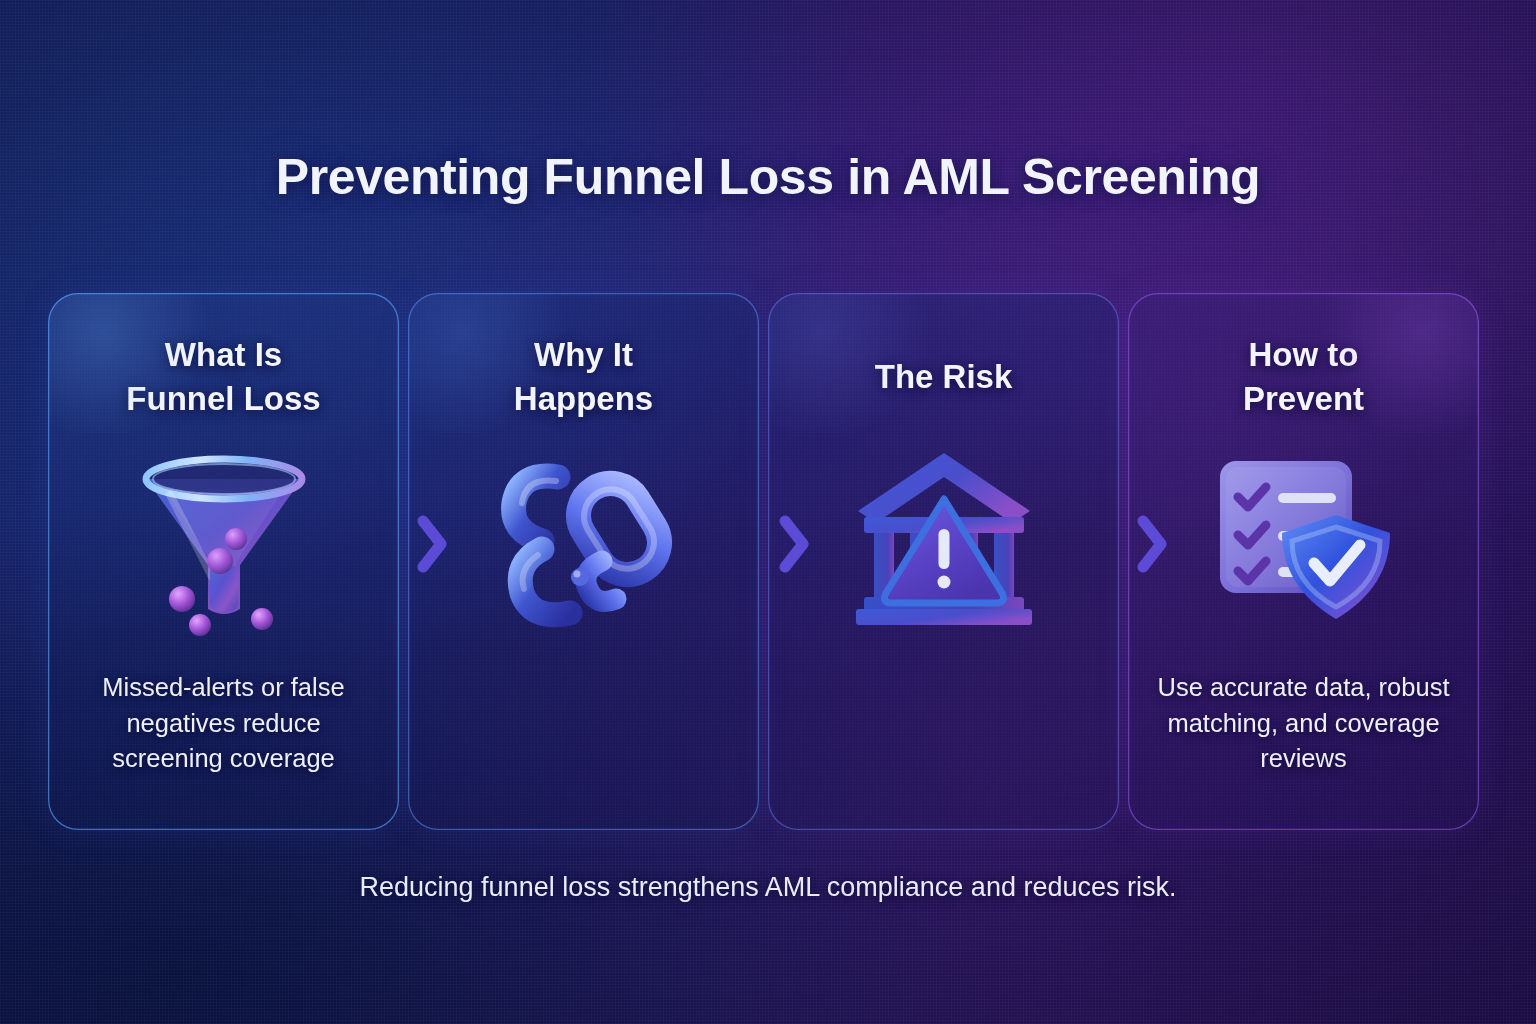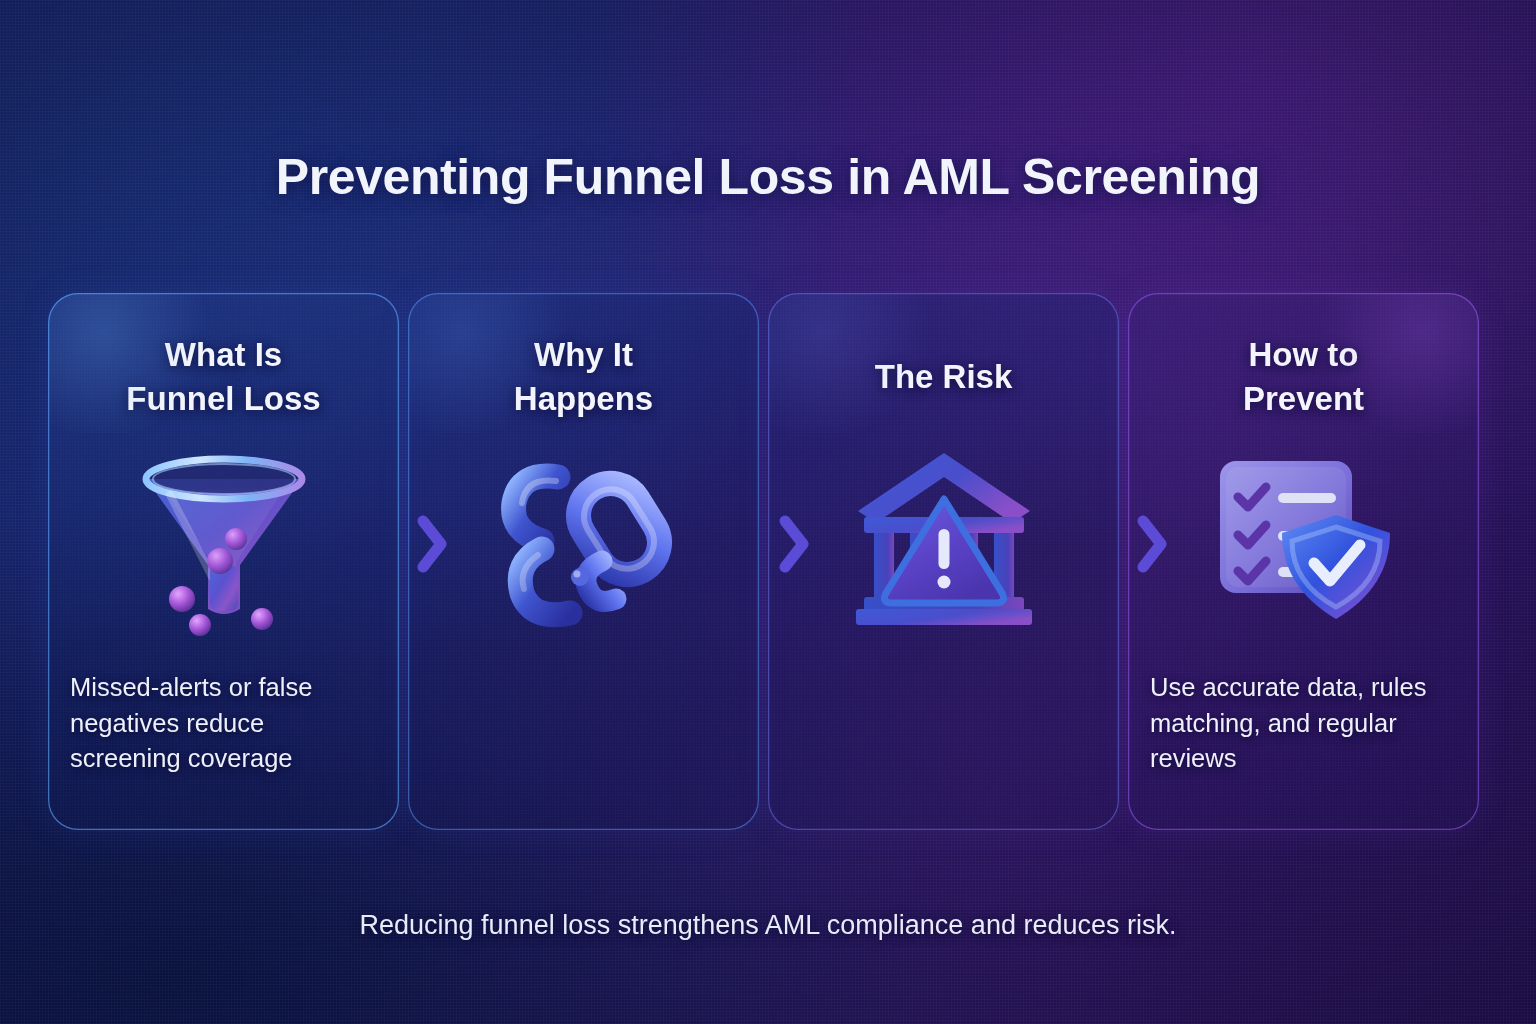--- a/index.html
+++ b/index.html
@@ -103,42 +103,41 @@
   .card-icon{
     margin-top:14px;
     width:205px; height:200px;
     display:flex; align-items:center; justify-content:center;
     flex:0 0 auto;
   }
 
   .card-body{
     margin-top:auto; margin-bottom:28px;
     font-size:25.5px; line-height:1.38;
-    color:#eef0fa; text-align:left;
+    color:#eef0fa; text-align:center;
     text-shadow:0 2px 10px rgba(6,8,45,.8);
     max-width:320px;
   }
 
   
   .chevron{
     position:absolute; top:513px;
     width:34px; height:62px;
     z-index:5;
   }
   .chev-1{ left:415px; }
   .chev-2{ left:777px; }
   .chev-3{ left:1135px; }
 
   
   .footer-note{
     position:absolute; left:0; right:0; top:872px;
     text-align:center;
     font-size:27px; color:#e9ecf8;
     text-shadow:0 2px 12px rgba(6,8,45,.8);
-    margin-top:38px;
   }
 </style>
 </head>
 <body>
 
 <div id="stage">
 
   <div class="bg-base"></div>
   <div class="bg-vignette"></div>
   <div class="bg-noise"></div>
@@ -334,21 +333,21 @@
           <rect x="74" y="56" width="58" height="10" rx="5" fill="#dfe2f4"></rect>
           <rect x="74" y="94" width="58" height="10" rx="5" fill="#dfe2f4"></rect>
           <rect x="74" y="130" width="40" height="10" rx="5" fill="#dfe2f4"></rect>
 
           <path d="M132 78 L186 96 Q186 150 132 182 Q78 150 78 96 Z" fill="url(#shld)"></path>
           <path d="M132 90 L176 104 Q176 146 132 170 Q88 146 88 104 Z" fill="none" stroke="rgba(190,215,255,.35)" stroke-width="5"></path>
           <path d="M110 126 l16 18 l30 -36" stroke="#e9eeff" stroke-width="11" fill="none" stroke-linecap="round" stroke-linejoin="round"></path>
         </svg>
       </div>
 
-      <div class="card-body">Use accurate data, rules matching, and regular reviews</div>
+      <div class="card-body">Use accurate data, robust matching, and coverage reviews</div>
     </div>
 
   </div>
 
   <div class="chevron chev-1">
     <svg viewBox="0 0 34 62" width="34" height="62" aria-hidden="true">
       <path d="M8 8 L26 31 L8 54" stroke="#5b4bd6" stroke-width="11" fill="none" stroke-linecap="round" stroke-linejoin="round"></path>
     </svg>
   </div>
   <div class="chevron chev-2">

